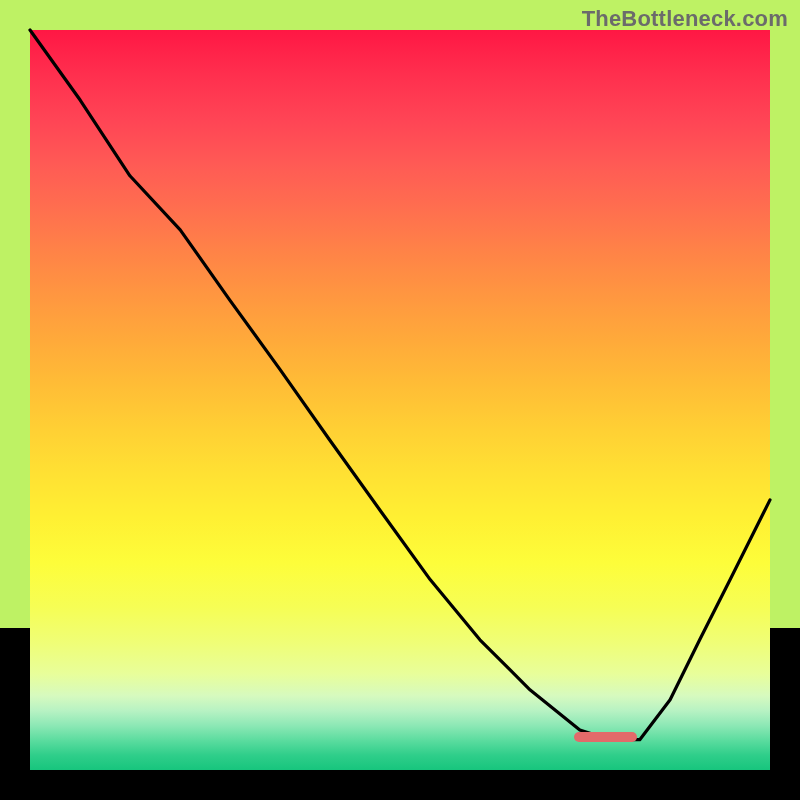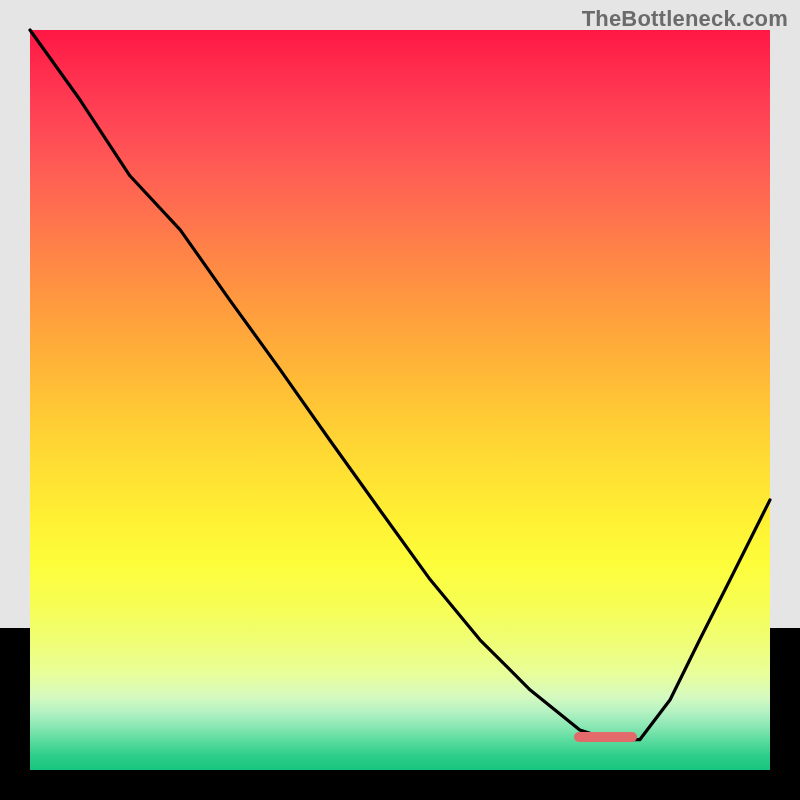--- a/index.html
+++ b/index.html
@@ -1,17 +1,17 @@
 <!DOCTYPE html>
 <html><head>
 <meta charset="utf-8">
 <style>
   * { margin: 0; padding: 0; box-sizing: border-box; }
   html, body { width: 800px; height: 800px; background: #000; overflow: hidden; }
-  .container { position: relative; width: 800px; height: 628px; background: #e5e5e5; }
+  .container { position: relative; width: 800px; height: 628px; background: #bef264; }
   .watermark {
     position: absolute;
     top: 6px;
     right: 12px;
     font-family: Arial, Helvetica, sans-serif;
     font-size: 22px;
     font-weight: 600;
     color: #6b6b6b;
     letter-spacing: 0.2px;
   }

